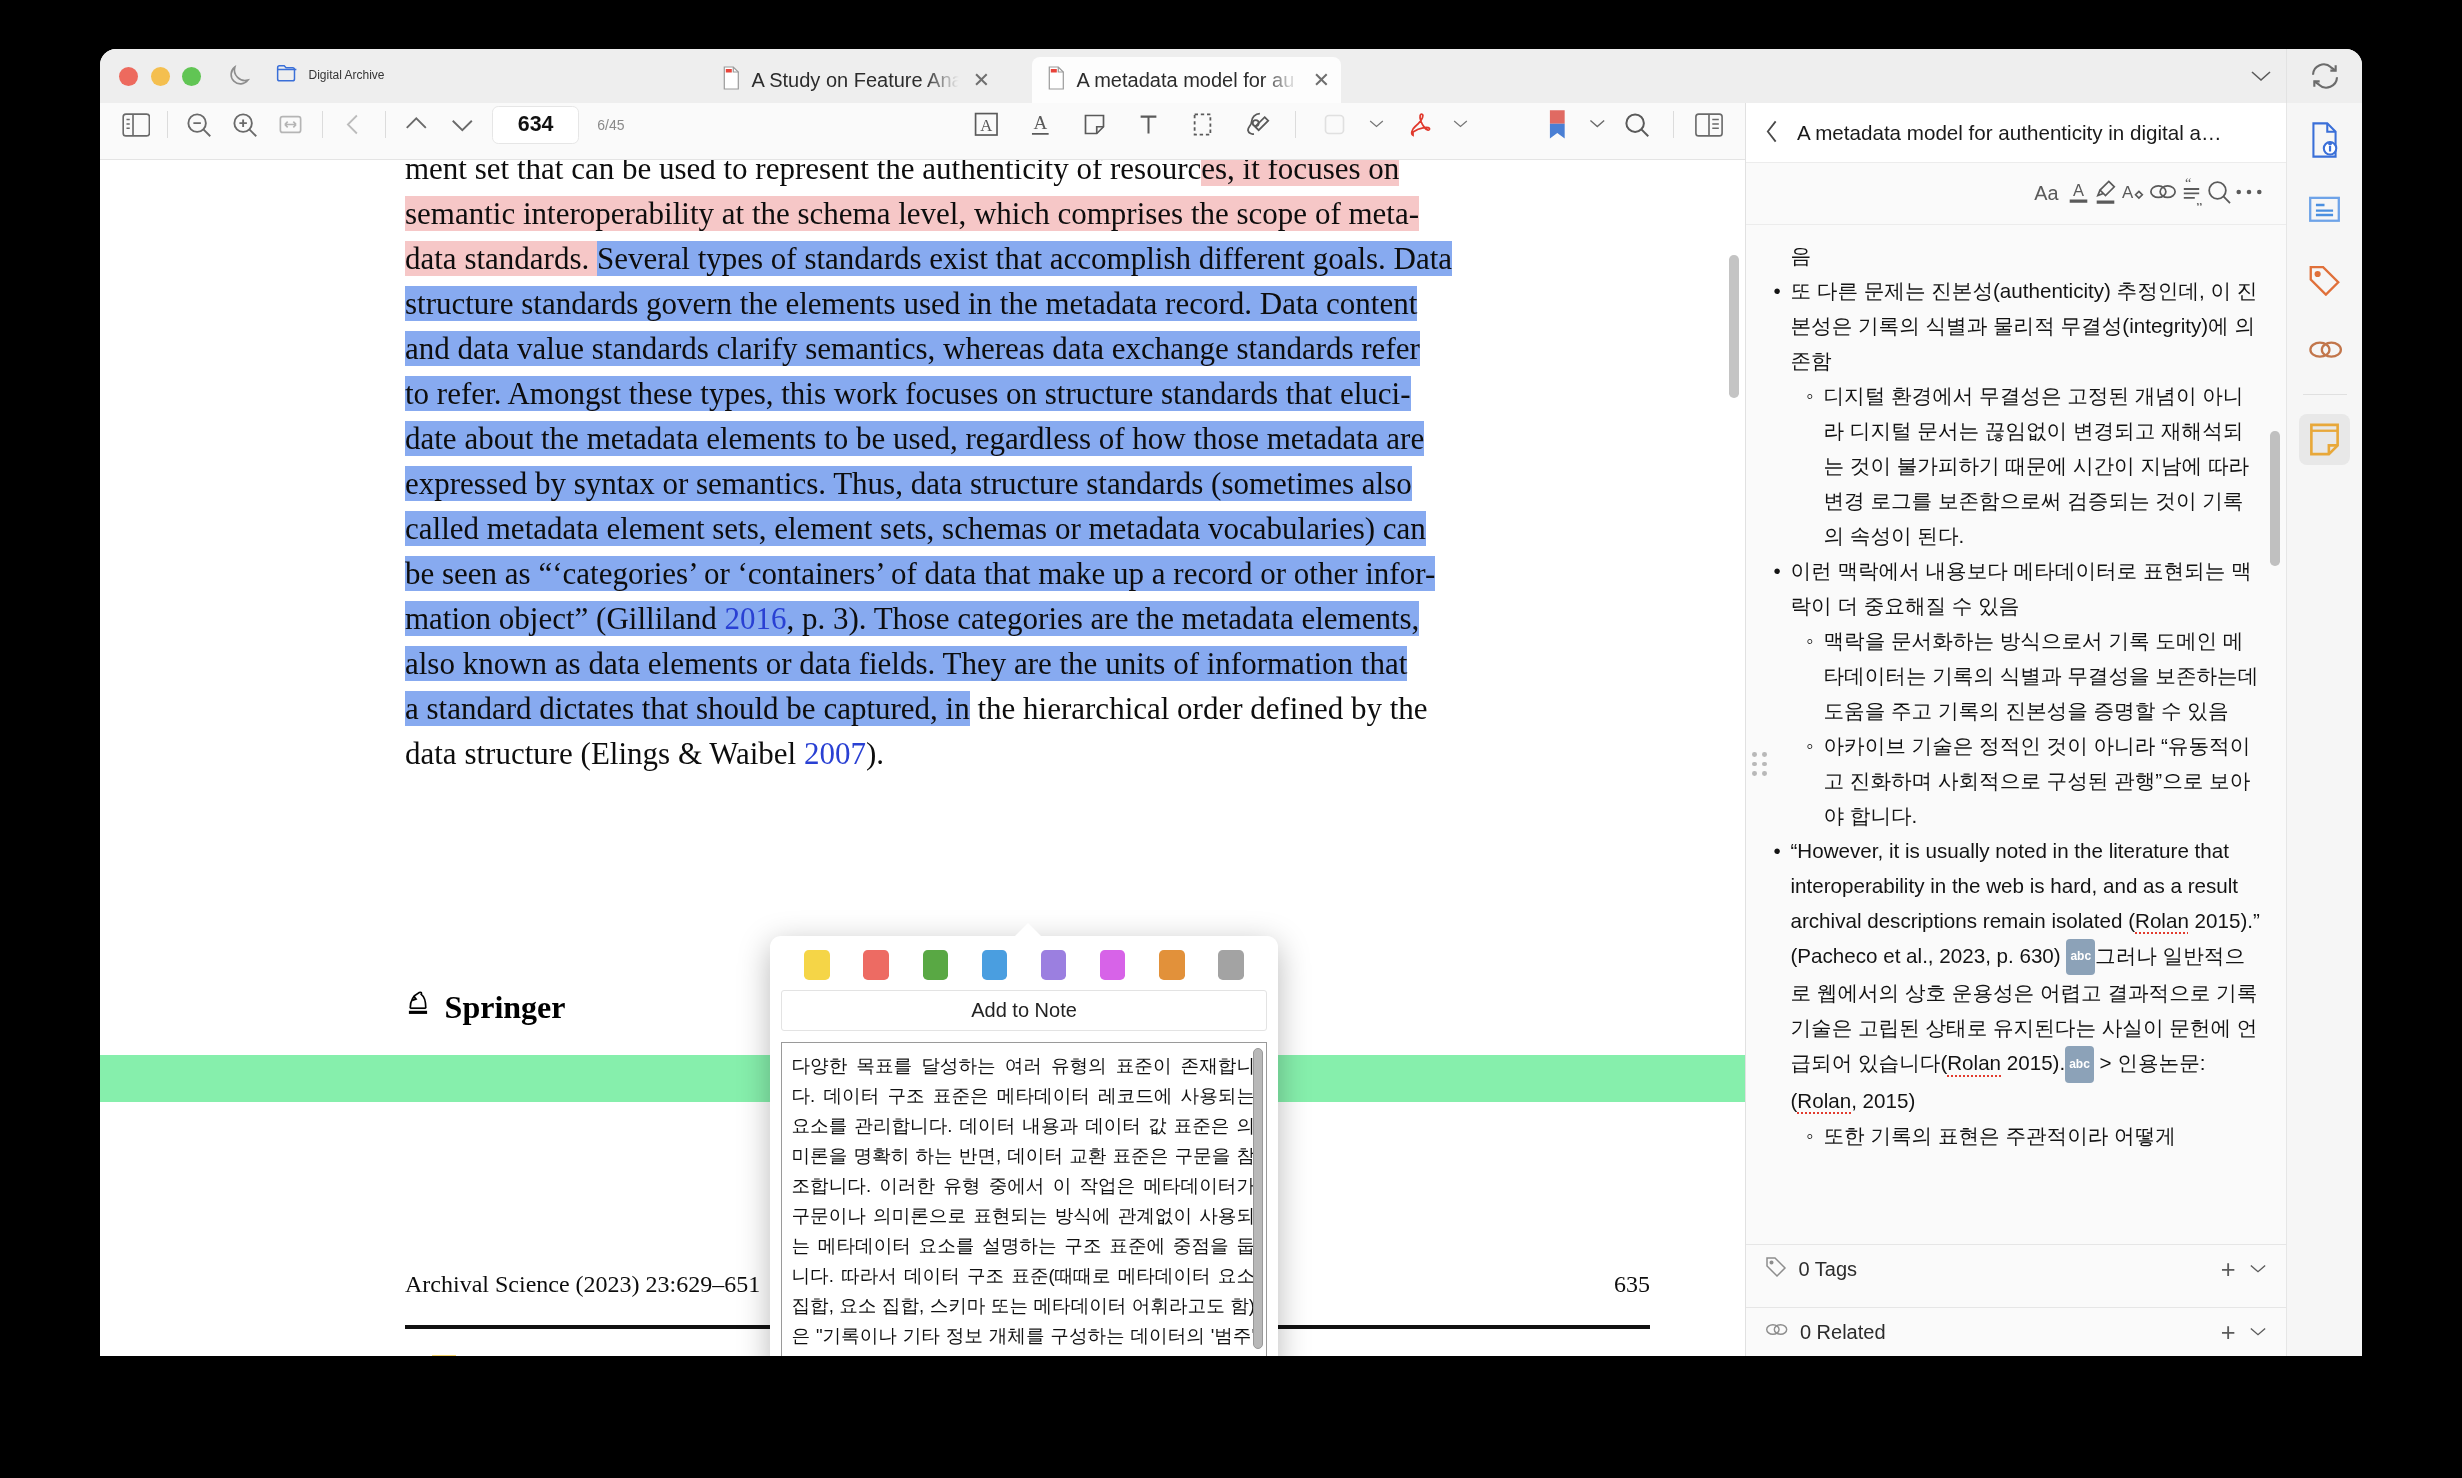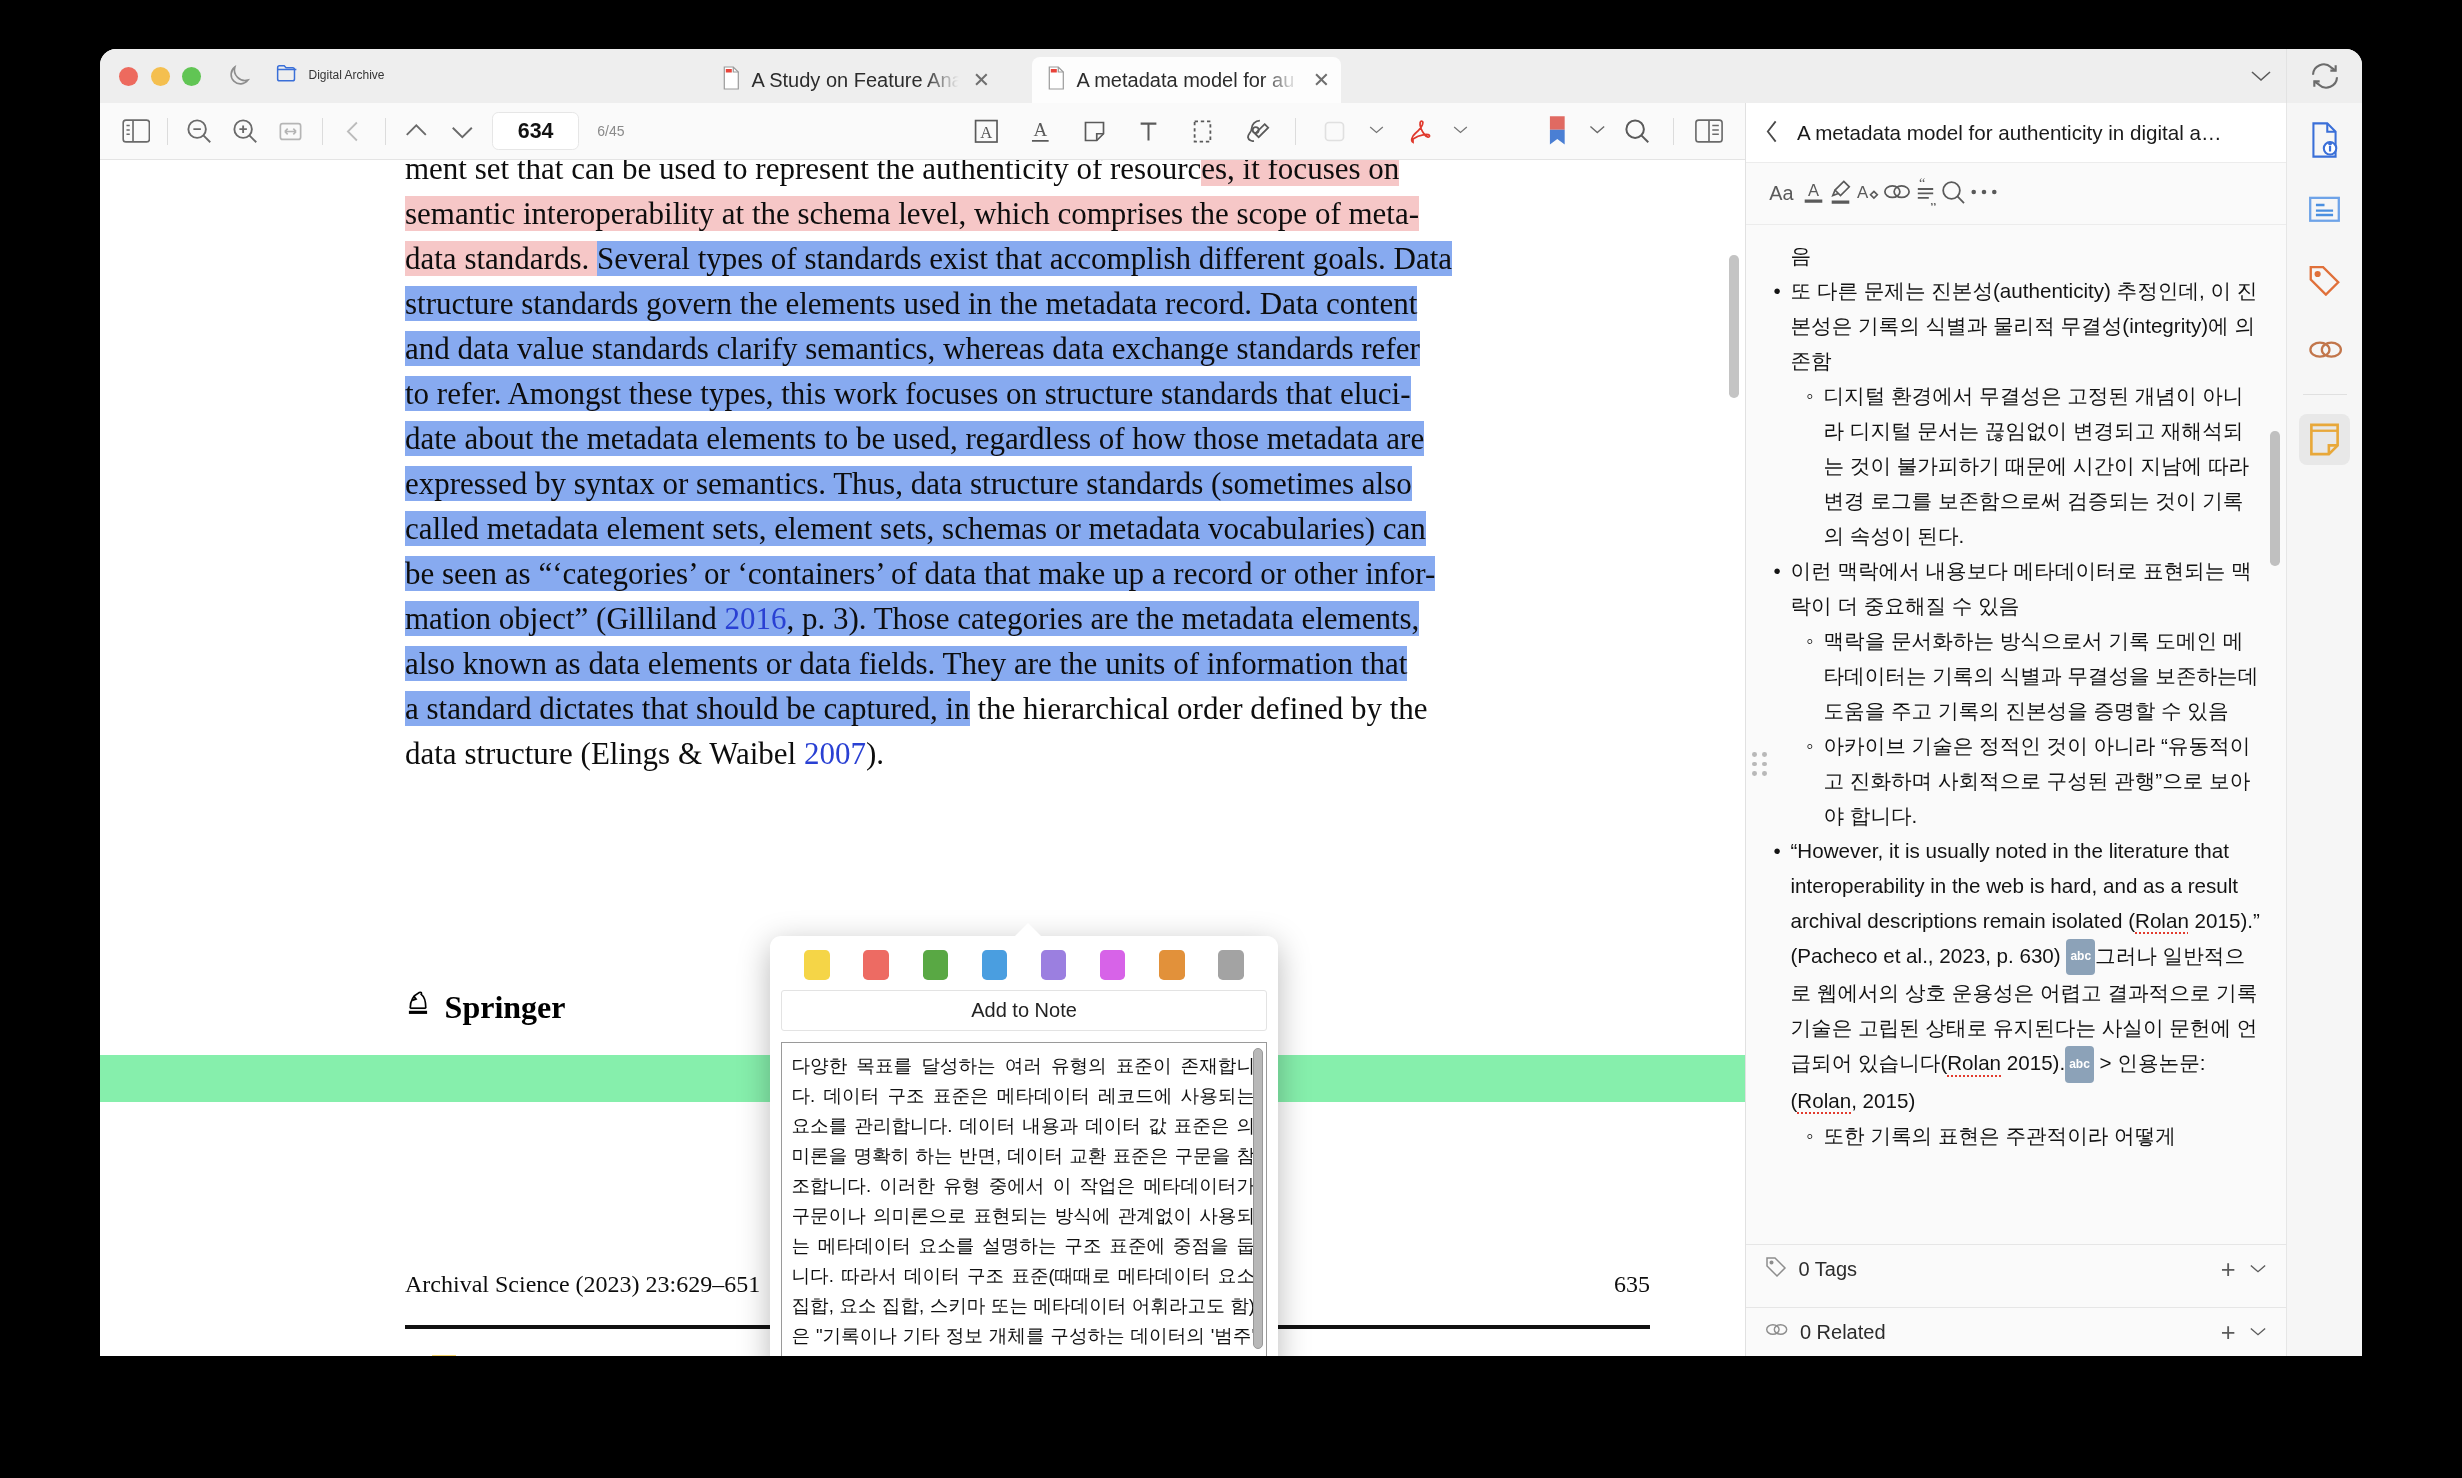--- a/index.html
+++ b/index.html
@@ -75,21 +75,21 @@
   
   #bodyrow { flex: 1; display: flex; min-height: 0; }
 
   
   #reader { width: 1645px; display: flex; flex-direction: column; background: #fbfbfb; }
 
   #toolbar {
     height: 57px; flex: 0 0 57px;
     background: #fafafa;
     border-bottom: 0.8px solid #e4e4e4;
-    display: flex; align-items: center;
+    display: flex; align-items: flex-start;
     position: relative;
   }
   .sep { width: 0.8px; height: 27px; background: #dcdcdc; margin: 0 6.3px; }
   #page-box {
     width: 87px; height: 38px;
     background: #fff; border-radius: 6.3px;
     border: 0.8px solid #e6e6e6;
     display: flex; align-items: center; justify-content: center;
     font-size: 21.4px; color: #111; font-weight: 600;
     margin-left: 4.8px;
@@ -232,21 +232,21 @@
     padding: 0 16px;
     background: #fff;
     border-bottom: 0.8px solid #ececec;
   }
   #sb-title {
     font-size: 20.6px; color: #1a1a1a;
     white-space: nowrap; overflow: hidden; text-overflow: ellipsis;
   }
   #sb-tools {
     height: 62px; flex: 0 0 62px;
-    display: flex; align-items: center; justify-content: flex-start;
+    display: flex; align-items: center; justify-content: flex-end;
     padding: 0 20.6px;
     border-bottom: 0.8px solid #ececec;
     background: #fafafa;
   }
   #sb-notes {
     flex: 1; overflow: hidden;
     padding: 12.7px 24px 8px 17.5px;
     font-size: 20.6px; line-height: 35px;
     color: #131313; position: relative;
   }

